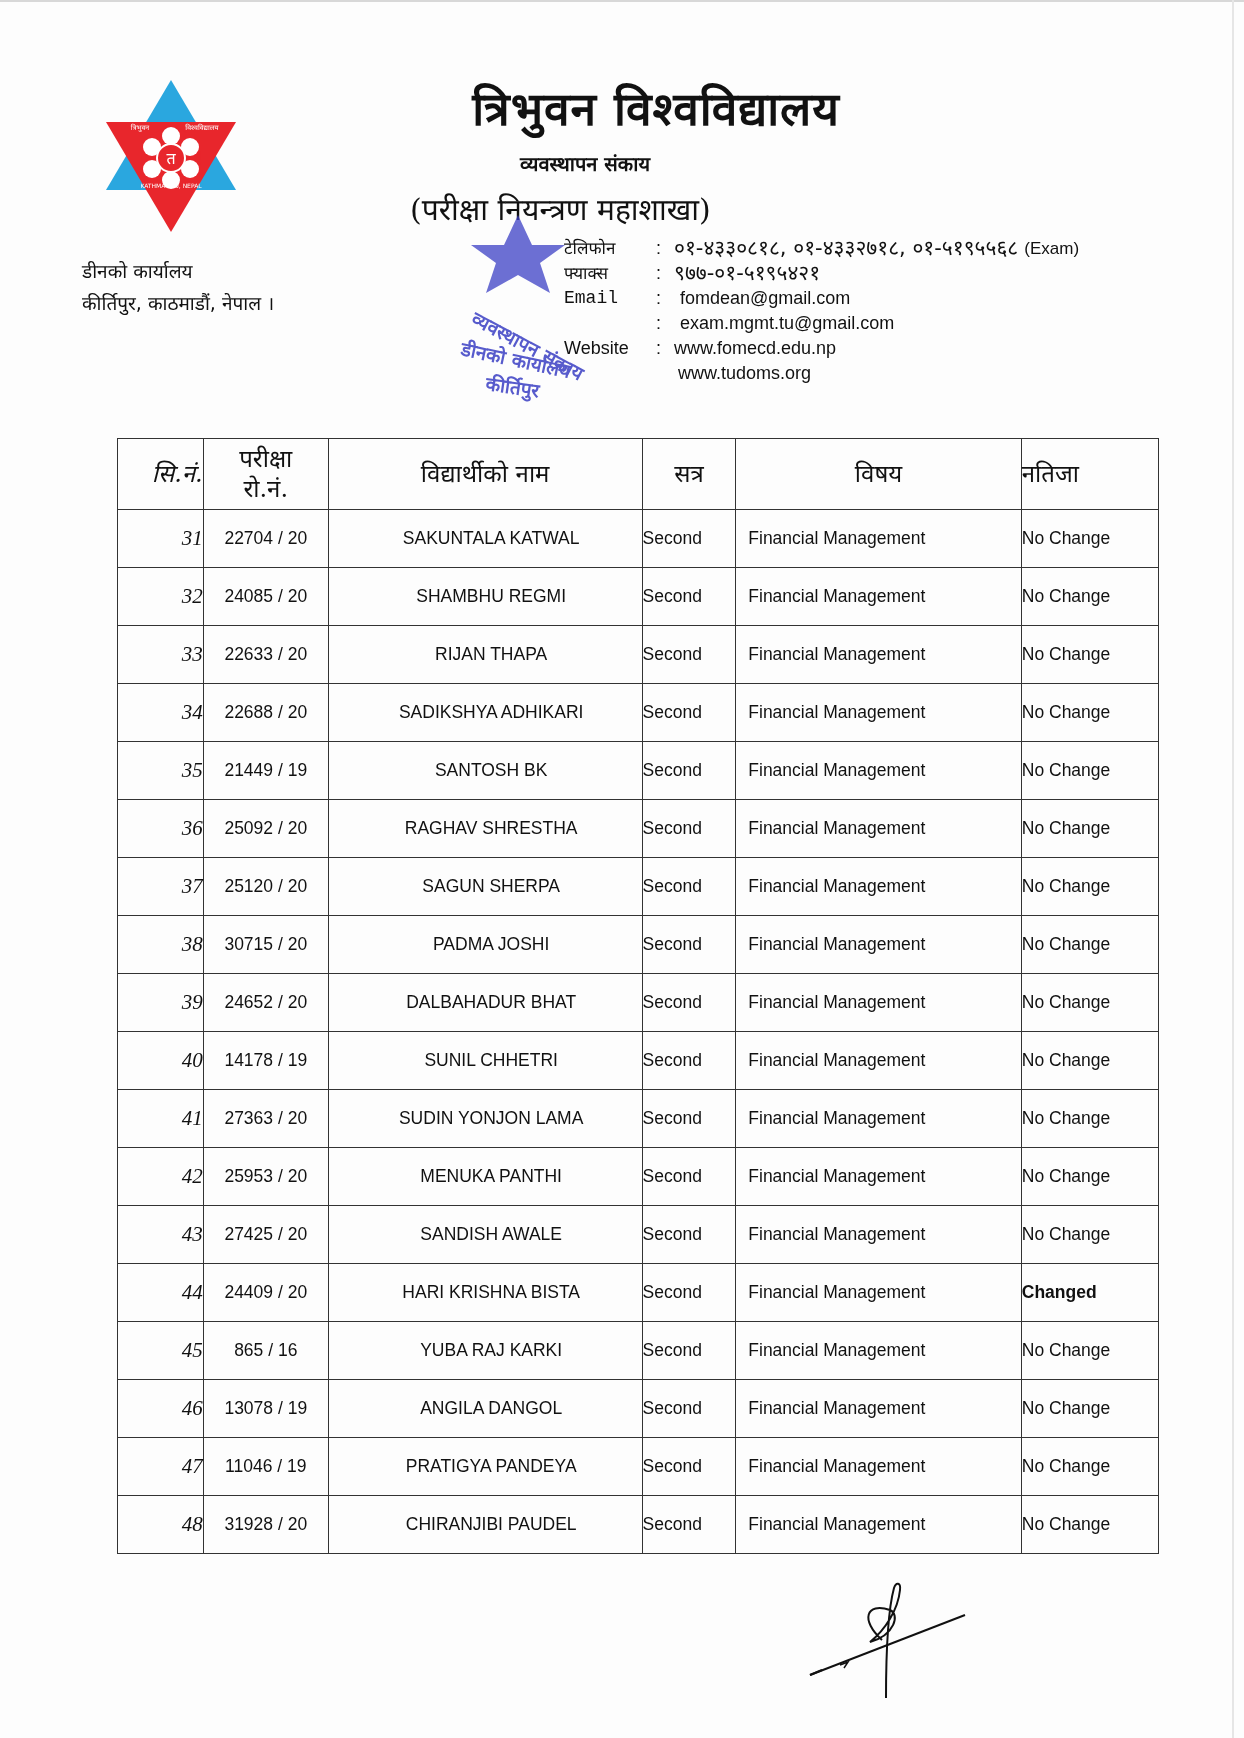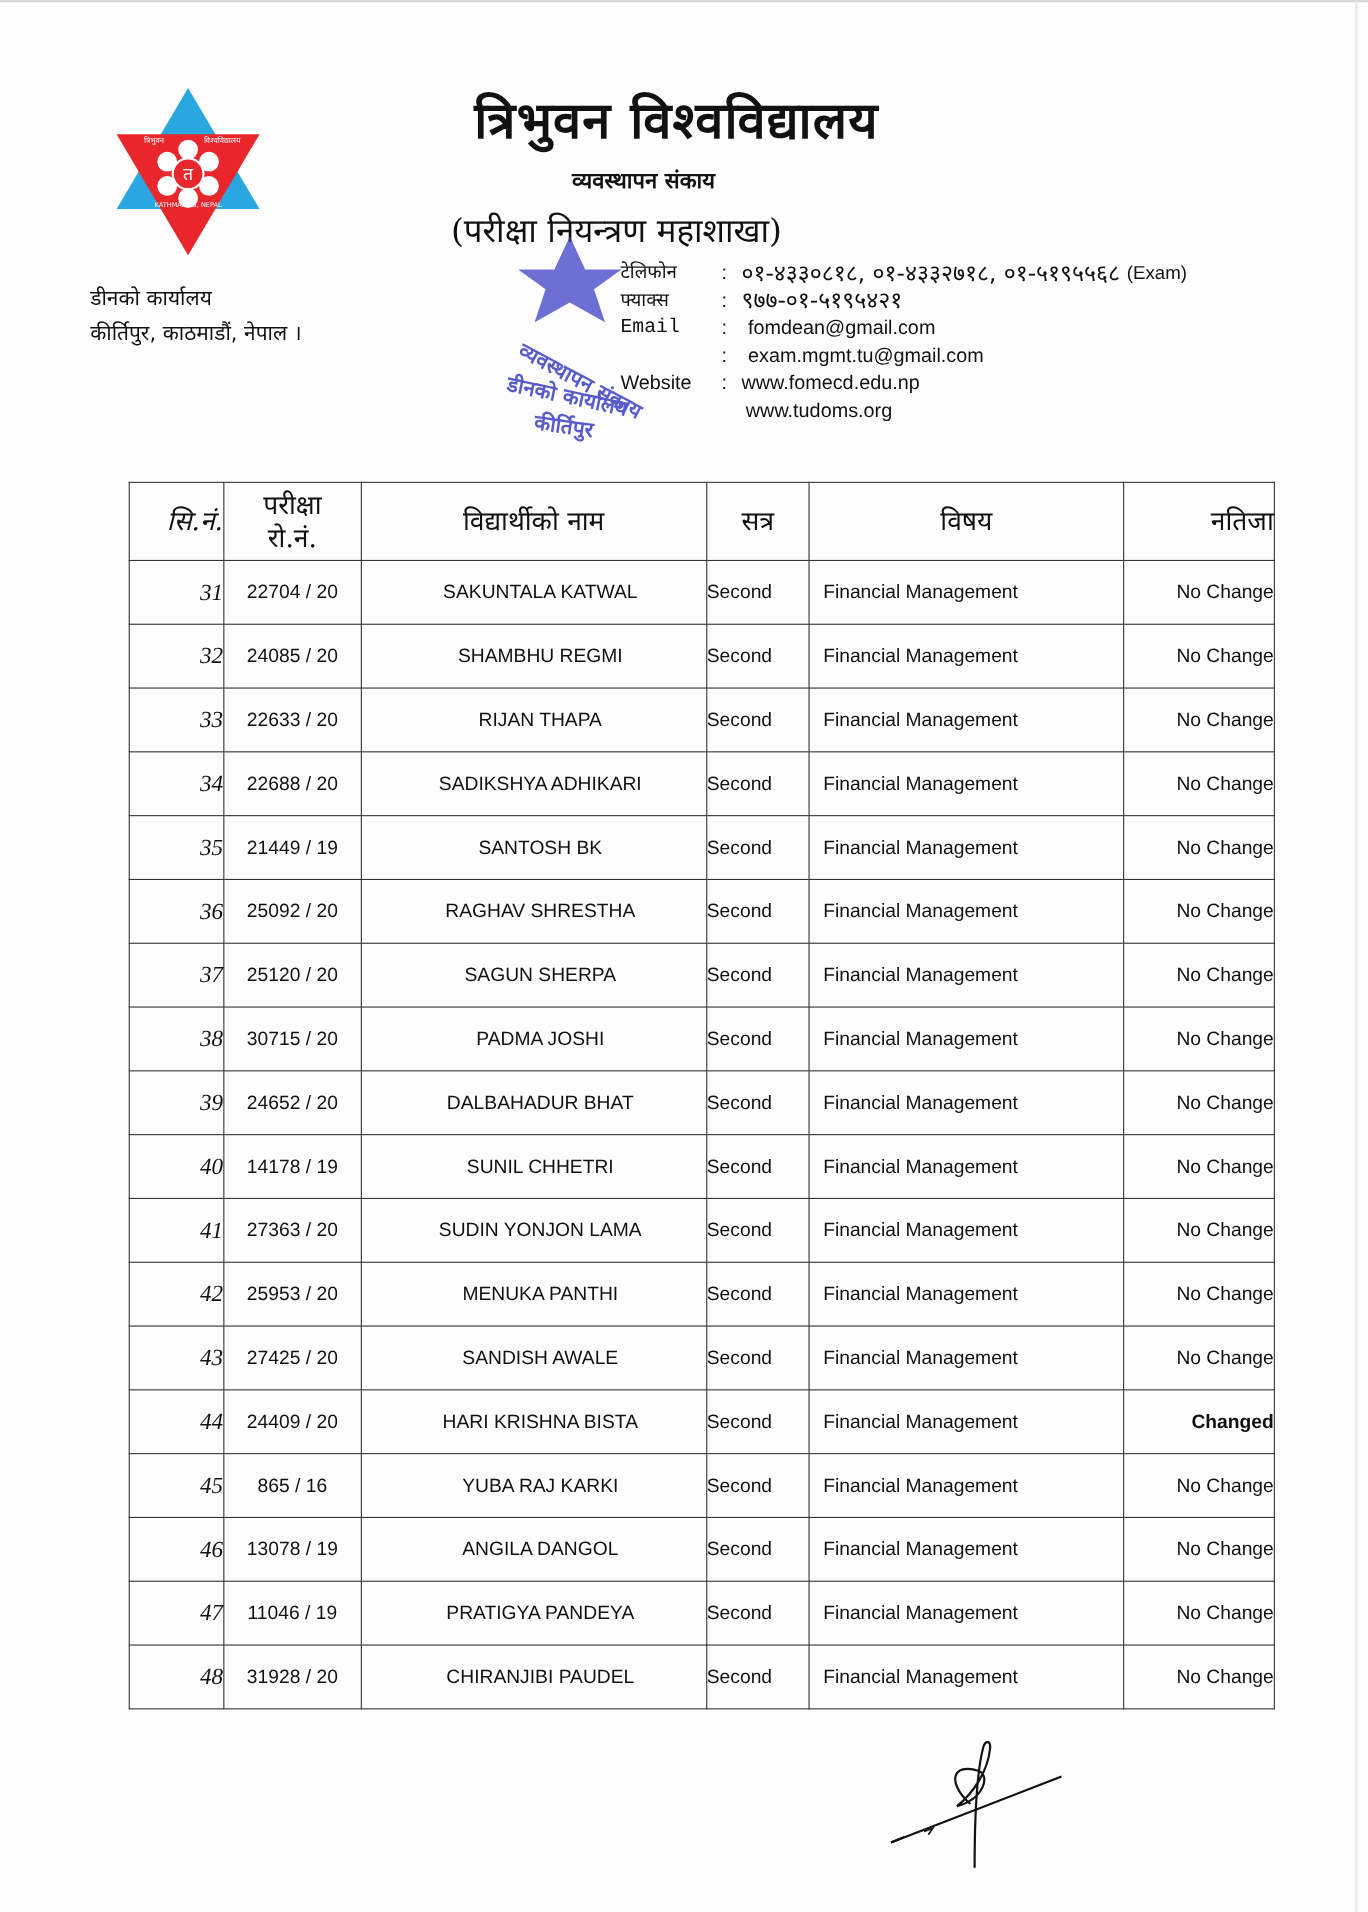--- a/index.html
+++ b/index.html
@@ -8,21 +8,21 @@
     font-family: "Liberation Sans", sans-serif; color:#111;
   }
   .edge-right { position:absolute; left:1232px; top:0; width:2px; height:1738px; background:#e6e6e6; }
   .edge-top { position:absolute; left:0; top:0; width:1244px; height:2px; background:#d8d8d8; }
 
   
   .logo { position:absolute; left:100px; top:78px; width:142px; height:156px; }
 
   .office { position:absolute; left:82px; top:255px; font-family:"DejaVu Sans", sans-serif; font-size:19px; line-height:32px; color:#111; }
 
-  .title { position:absolute; left:390px; top:76px; width:450px; text-align:center;
+  .title { position:absolute; left:390px; top:76px; width:450px; text-align:right;
            font-family:"DejaVu Serif", serif; font-size:46px; font-weight:bold; letter-spacing:1px; }
   .faculty { position:absolute; left:520px; top:150px; font-family:"DejaVu Sans", sans-serif; font-size:20px; font-weight:bold; }
   .division { position:absolute; left:410px; top:188px; font-family:"DejaVu Serif", serif; font-size:30px; }
 
   .stamp { position:absolute; left:440px; top:205px; width:190px; height:200px; }
 
   .contact { position:absolute; left:564px; top:236px; font-size:18px; line-height:25px; }
   .contact .row { display:flex; white-space:nowrap; }
   .contact .lbl { width:92px; font-family:"DejaVu Sans", sans-serif; font-size:17px; }
   .contact .sep { width:18px; }
@@ -37,21 +37,21 @@
   table.results th, table.results td { border:1.6px solid #333; padding:0; }
   table.results th {
     height:70px; font-family:"DejaVu Serif", serif; font-weight:normal; font-size:24px; line-height:30px;
   }
   table.results td { height:57px; font-size:17.5px; }
   .c-sn { width:84px; text-align:right; font-family:"Liberation Serif", serif; font-size:21px !important;font-style:italic; }
   .c-roll { width:123px; text-align:center; }
   .c-name { width:310px; text-align:center; padding-left:12px !important; }
   .c-sem { width:92px; }
   .c-sub { width:282px; text-align:left; padding-left:12px !important; }
-  .c-res { width:135px; text-align:right; }
+  .c-res { width:135px; text-align:left; }
   .bold { font-weight:bold; }
 
   .signature { position:absolute; left:800px; top:1580px; width:180px; height:120px; }
 </style>
 </head>
 <body>
 
 <div class="edge-top"></div>
 <div class="edge-right"></div>
 

